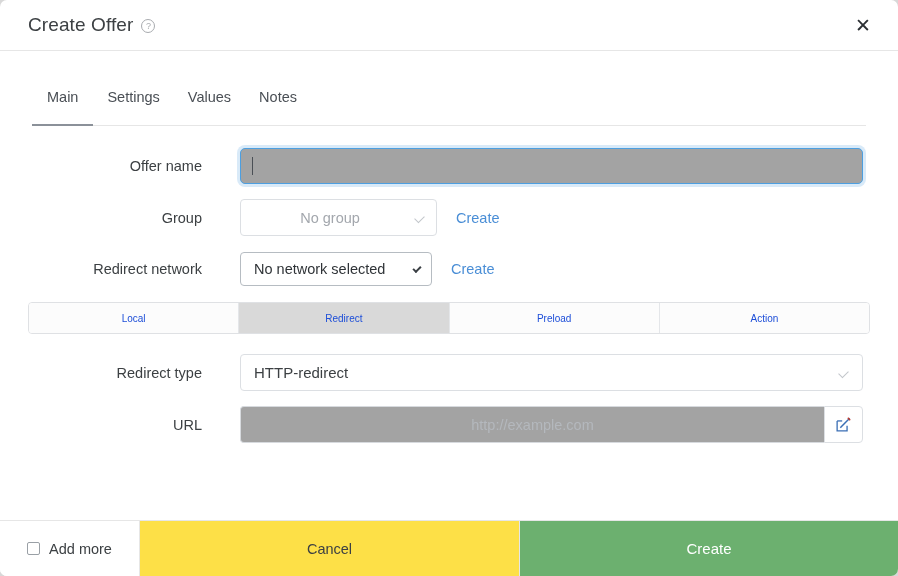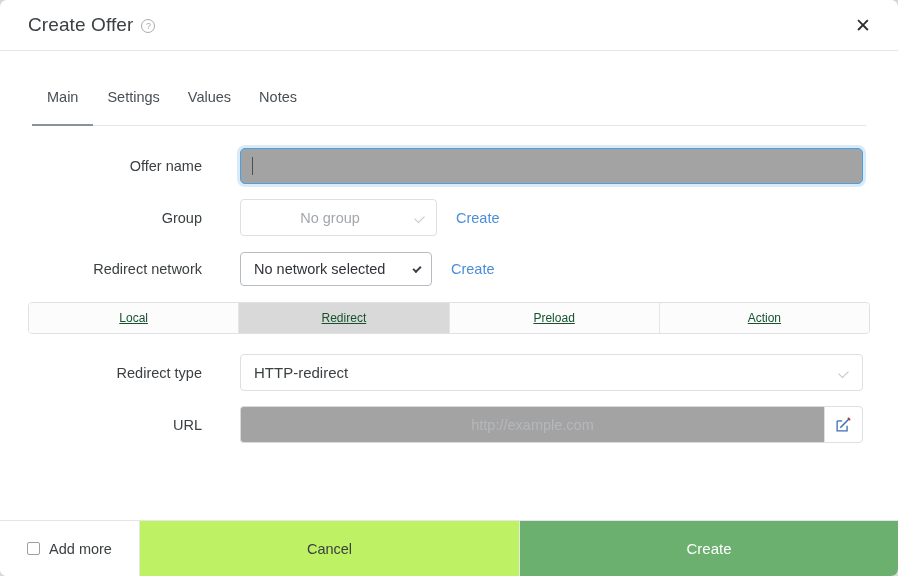--- a/index.html
+++ b/index.html
@@ -237,26 +237,25 @@
     border-radius: 4px;
     overflow: hidden;
     height: 32px;
     background: #fcfcfc;
   }
   .segment {
     flex: 1;
     display: flex;
     align-items: center;
     justify-content: center;
-    font-size: 12px;
-    color: #14532d;
+    font-size: 10px;
+    color: #1d4ed8;
     cursor: pointer;
     border-right: 1px solid #e4e6e9;
     background: #fcfcfc;
-    text-decoration: underline;
   }
   .segment:last-child { border-right: none; }
   .segment.selected { background: #d9d9d9; }
 
   
   .wide-select {
     position: relative;
     width: 623px;
     height: 37px;
     border: 1px solid #dcdfe3;
@@ -329,21 +328,21 @@
     border-radius: 2px;
     margin-right: 9px;
     background: #fff;
     display: inline-block;
   }
   .footer-cancel {
     flex: 1;
     display: flex;
     align-items: center;
     justify-content: center;
-    background: #bef264;
+    background: #fde047;
     cursor: pointer;
     font-size: 14.5px;
     color: #3c4043;
     border-right: 1px solid #e6e6e6;
   }
   .footer-create {
     width: 378px;
     min-width: 378px;
     display: flex;
     align-items: center;

